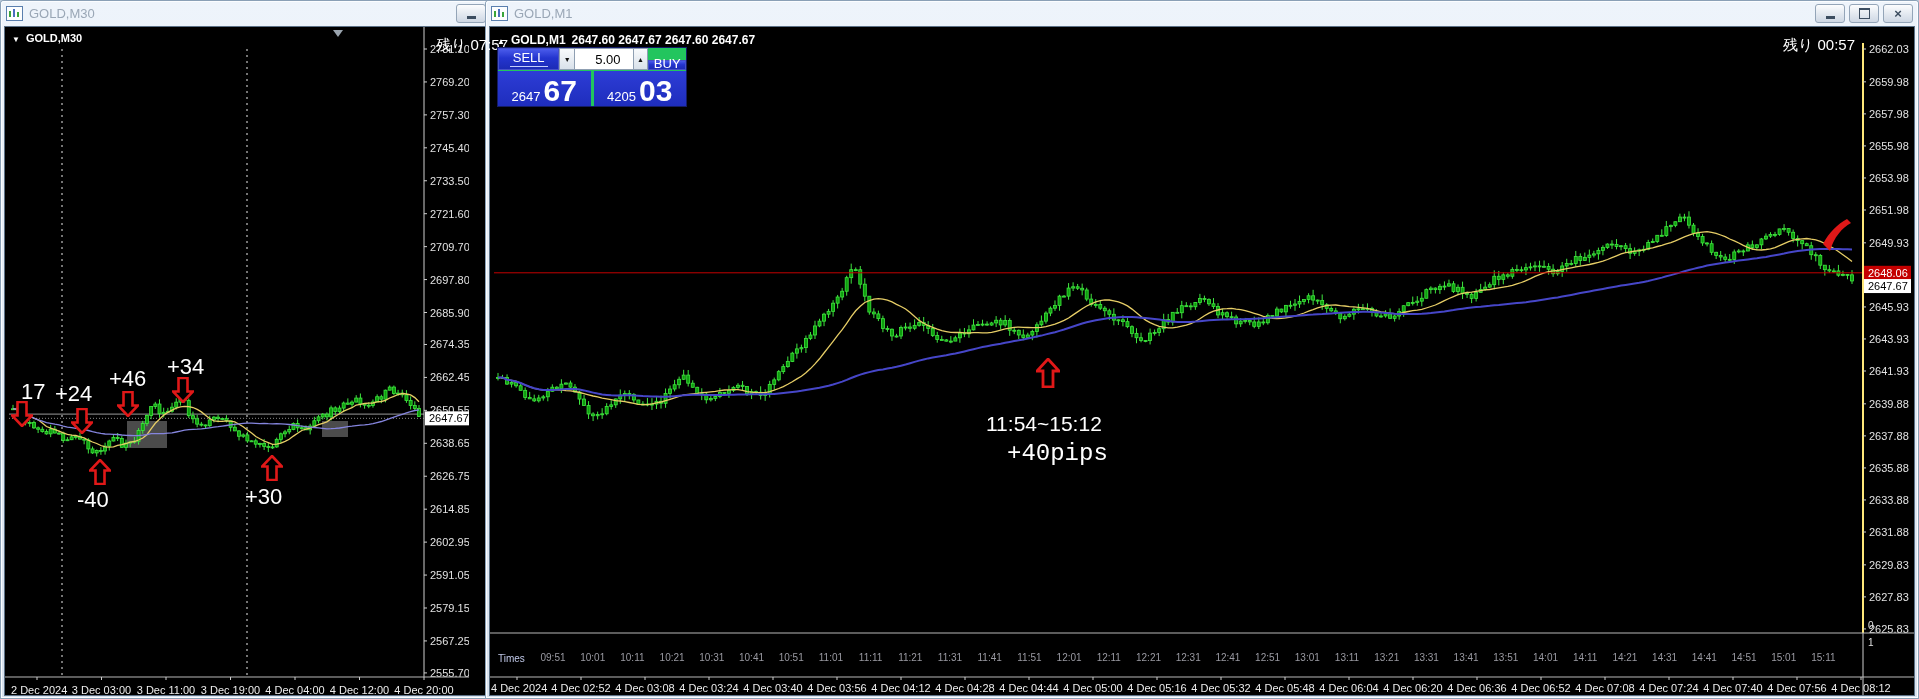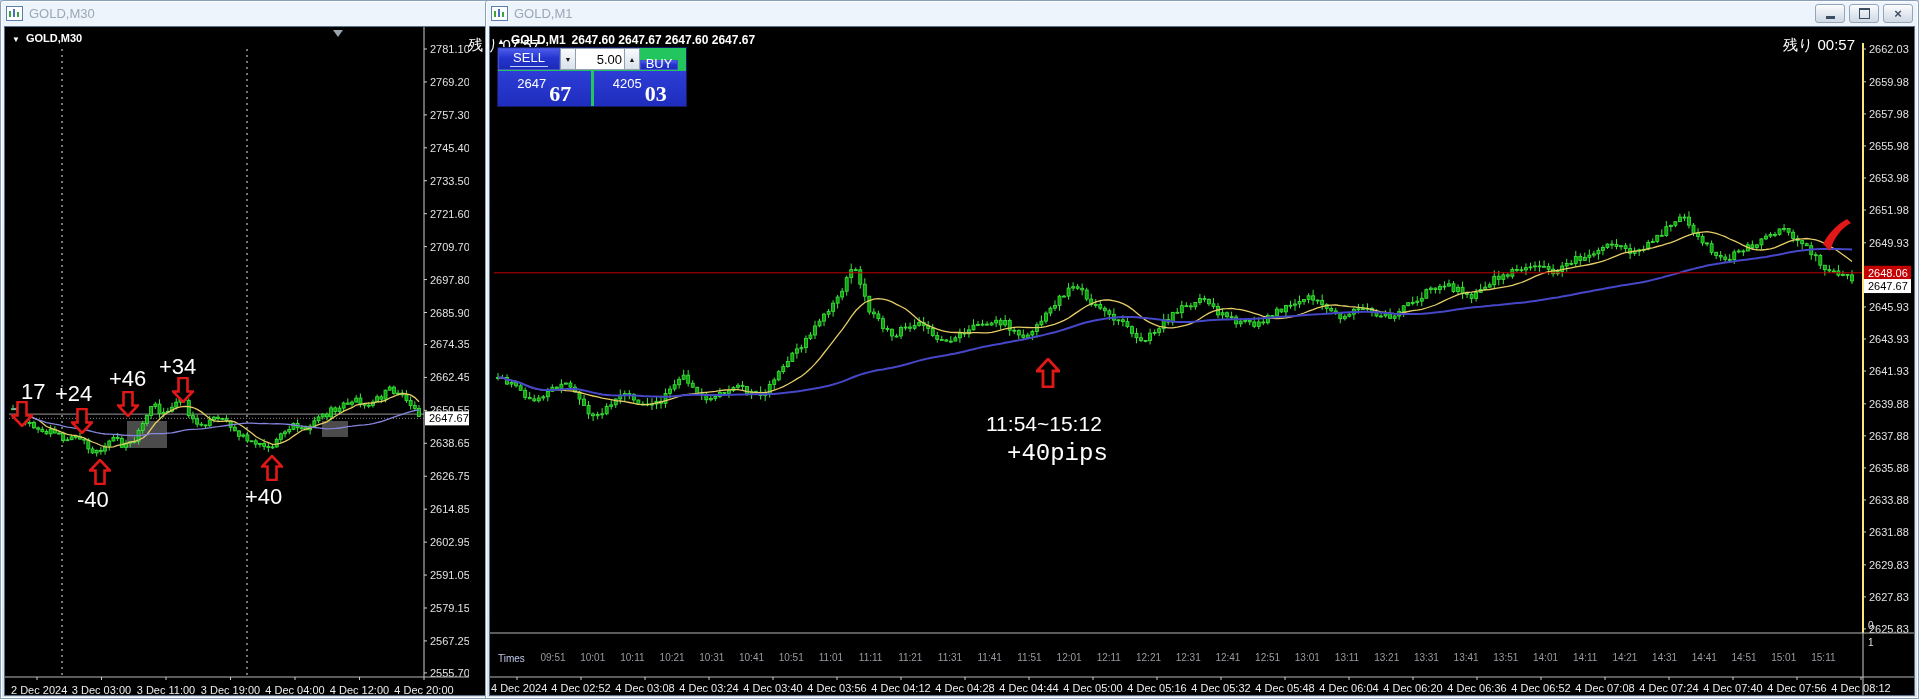--- a/index.html
+++ b/index.html
@@ -1,18 +1,18 @@
 <!DOCTYPE html>
 <html><head>
 <meta charset="utf-8">
 <style>
   html,body{margin:0;padding:0;background:#9fb4c8;font-family:"Liberation Sans",sans-serif;}
   #stage{position:relative;width:1919px;height:699px;background:#b9c9da;overflow:hidden;}
   .window{position:absolute;background:linear-gradient(#eef4fb,#d8e2ef);box-shadow:0 0 0 1px #8aa0b6, inset 0 0 0 1px #fbfdff;border-radius:3px 3px 0 0;}
-  #win-left{left:1px;top:1px;width:558px;height:697px;padding-left:32px;}
+  #win-left{left:1px;top:1px;width:558px;height:697px;}
   #win-right{left:486px;top:1px;width:1432px;height:697px;}
   .titlebar{position:absolute;left:0;top:0;right:0;height:25px;display:flex;align-items:center;padding:0 5px;gap:6px;}
   .title-text{color:#9aa7b6;font-size:13px;}
   .win-buttons{margin-left:auto;display:flex;gap:4px;}
   .win-btn{width:28px;height:17px;background:linear-gradient(#fcfdfe,#e2e8f0 55%,#cfd8e4);border:1px solid #94a5b8;border-radius:3px;display:flex;align-items:center;justify-content:center;cursor:default;}
   .glyph-min{width:9px;height:3px;background:#3c4d60;margin-top:7px;}
   .glyph-restore{width:9px;height:8px;border:1px solid #3c4d60;border-top-width:2px;}
   .glyph-close{color:#3c4d60;font-size:13px;font-weight:bold;line-height:1;}
   .glyph-close::before{content:"×";}
   .app-icon{width:17px;height:15px;flex:0 0 auto;}
@@ -28,25 +28,25 @@
   .ann{position:absolute;color:#fff;z-index:6;white-space:nowrap;}
   .arrow-obj{position:absolute;z-index:6;}
   
   .trade-panel{position:absolute;left:7px;top:20px;width:188px;height:58px;background:#22c55e;border:1px solid #141c66;z-index:7;display:flex;flex-direction:column;}
   .tp-row1{display:flex;height:22px;}
   .tp-btn{background:linear-gradient(#4b5ceb,#2435cf 45%,#1c2bb6);color:#fff;font-size:13px;display:flex;align-items:center;justify-content:center;border:1px solid #4550c8;cursor:pointer;}
   .tp-btn span{border-bottom:1px solid #c3cdfd;padding:0 3px 1px;line-height:1.1;}
   .tp-sell{width:60px;}
   .tp-buy{width:36px;margin-top:12px;}
   .tp-spin{width:14px;background:linear-gradient(#f8fafc,#d9e1ea);border:1px solid #8f9fb2;color:#111;font-size:7px;display:flex;align-items:center;justify-content:center;cursor:pointer;}
-  .tp-vol{width:46px;background:#fff;border-top:1px solid #8f9fb2;border-bottom:1px solid #8f9fb2;color:#000;font-size:13px;display:flex;align-items:center;justify-content:flex-end;padding-right:2px;}
+  .tp-vol{width:46px;background:#fff;border-top:1px solid #8f9fb2;border-bottom:1px solid #8f9fb2;color:#000;font-size:13px;display:flex;align-items:center;justify-content:flex-end;padding-right:12px;}
   .tp-row2{display:flex;flex:1;margin-top:1px;gap:3px;}
   .tp-price{flex:1;background:linear-gradient(#2d3dd6,#1e2dbd);color:#fff;display:flex;align-items:flex-end;justify-content:center;padding-bottom:2px;}
-  .price-small{font-size:13px;margin:0 3px 13px 0;}
-  .price-big{font-size:22px;font-weight:bold;line-height:0.9;font-family:Liberation Serif, serif;}
+  .price-small{font-size:13px;margin:0 3px 0 0;}
+  .price-big{font-size:30px;font-weight:bold;line-height:0.9;}
   .spin-glyph-down::before{content:"▼";}
   .spin-glyph-up::before{content:"▲";}
 </style>
 </head>
 <body>
 
 <div id="stage">
 
   <div class="window" id="win-left">
     <div class="titlebar">
@@ -337,23 +337,23 @@
         </svg>
       <div class="chart-header">
         <span class="tri-down"></span>
         <span>GOLD,M30</span>
       </div>
       <div class="countdown" id="countdown-left">残り 07:57</div>
 
       <div class="ann" style="left:8px;top:352px;font-size:22px;margin-left:8px;">17</div>
       <div class="ann" style="left:50px;top:354px;font-size:22px;">+24</div>
       <div class="ann" style="left:104px;top:339px;font-size:22px;">+46</div>
-      <div class="ann" style="left:154px;top:327px;font-size:22px;text-align:right;">+34</div>
+      <div class="ann" style="left:162px;top:327px;font-size:22px;text-align:right;">+34</div>
       <div class="ann" style="left:72px;top:460px;font-size:22px;">-40</div>
-      <div class="ann" style="left:240px;top:457px;font-size:22px;">+40</div>
+      <div class="ann" style="left:240px;top:457px;font-size:22px;">+30</div>
 
       <svg class="arrow-obj" style="left:6px;top:374px;" width="22" height="26">
           <path d="M11 25 L21 14.5 L15.5 14.5 L15.5 1 L6.5 1 L6.5 14.5 L1 14.5 Z" fill="#000" stroke="#e01818" stroke-width="2.6"></path>
         </svg>
       <svg class="arrow-obj" style="left:66px;top:381px;" width="22" height="26">
           <path d="M11 25 L21 14.5 L15.5 14.5 L15.5 1 L6.5 1 L6.5 14.5 L1 14.5 Z" fill="#000" stroke="#e01818" stroke-width="2.6"></path>
         </svg>
       <svg class="arrow-obj" style="left:112px;top:364px;" width="22" height="26">
           <path d="M11 25 L21 14.5 L15.5 14.5 L15.5 1 L6.5 1 L6.5 14.5 L1 14.5 Z" fill="#000" stroke="#e01818" stroke-width="2.6"></path>
         </svg>

